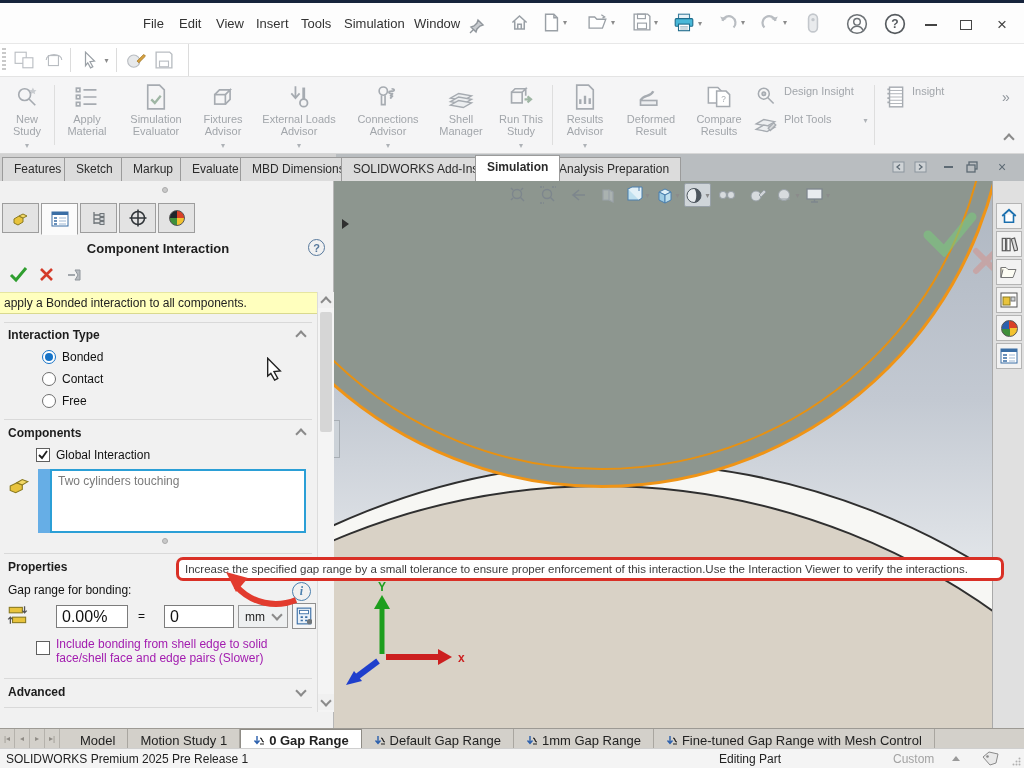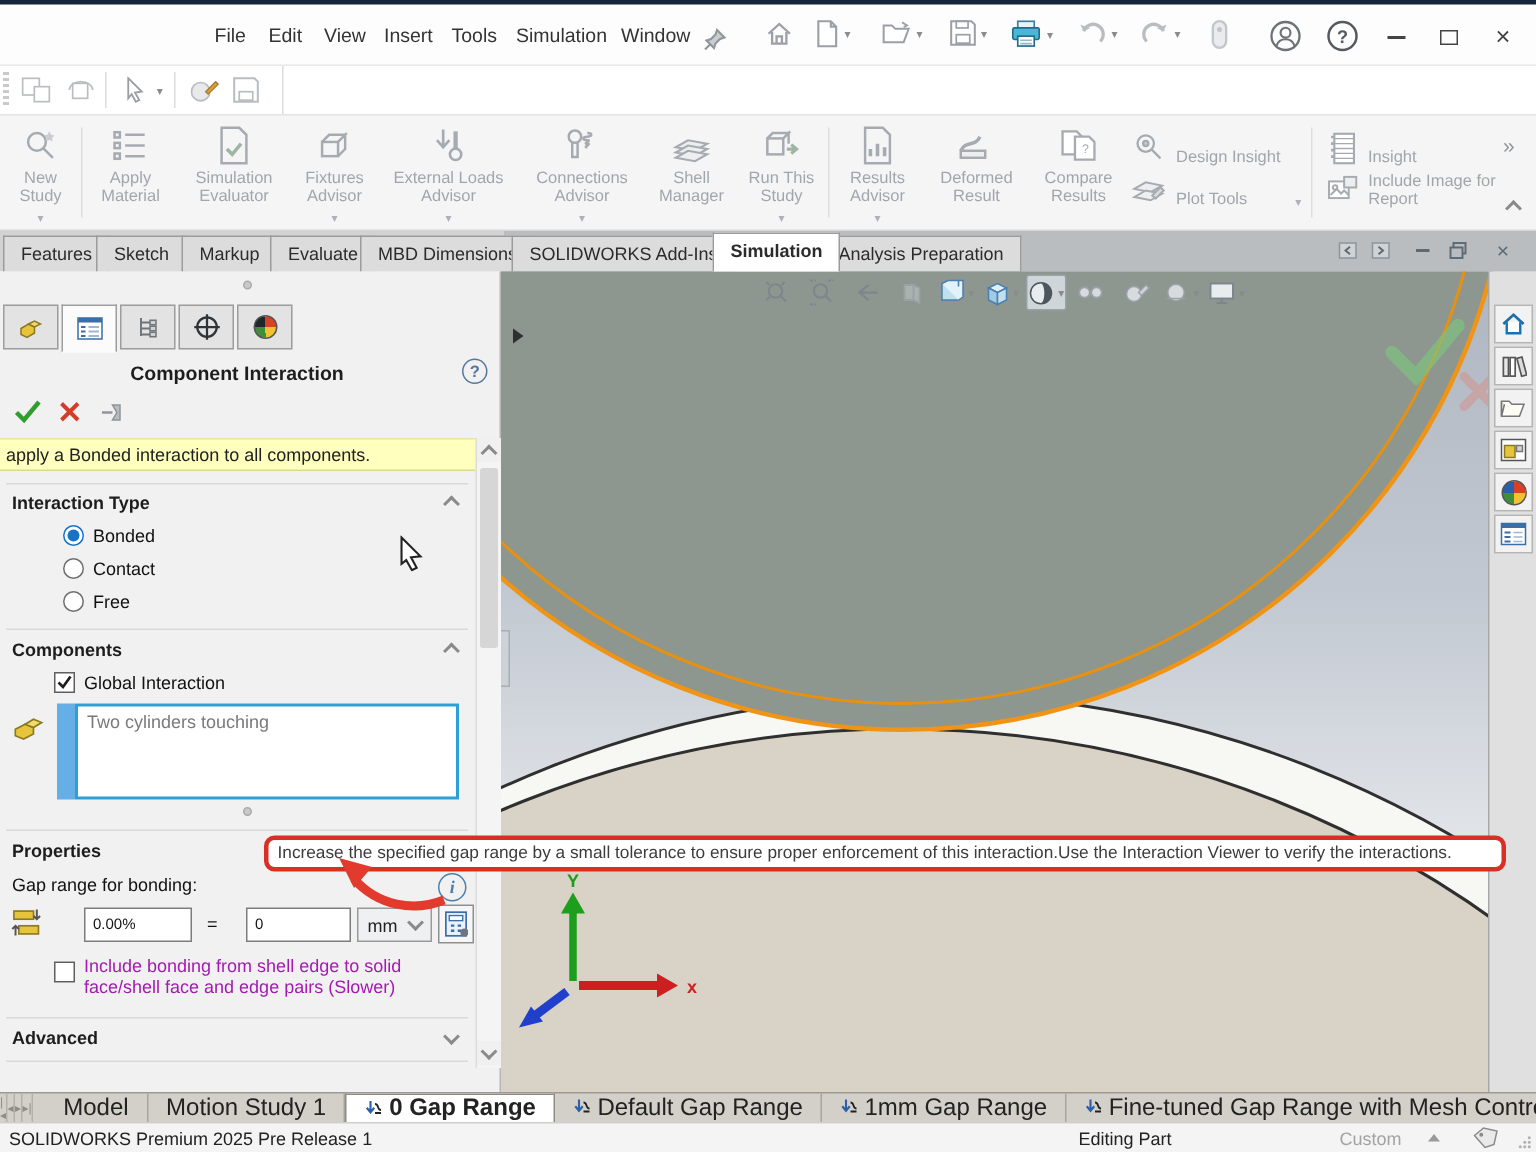--- a/index.html
+++ b/index.html
@@ -20,21 +20,21 @@
   .grip{left:2px;top:4px;width:4px;height:24px;background:repeating-linear-gradient(180deg,#c9c9c9 0 2px,transparent 2px 4px)}
   .t2{position:absolute;top:4px;width:24px;height:24px;display:flex;align-items:center;justify-content:center}
   .vsep{position:absolute;top:4px;width:1px;height:24px;background:#dcdcdc}
   
   #ribbon{left:0;top:76px;width:1024px;height:78px;background:#f5f5f6;border-top:1px solid #e4e4e4;border-bottom:1px solid #d7d7d7}
   .ritem{position:absolute;top:5px;text-align:center;color:#a2a6ab;font-size:11px;line-height:12px}
   .ritem .ic{height:28px;display:flex;align-items:flex-end;justify-content:center;margin-bottom:3px}
   .ritem .lb{min-height:24px}
   .rdd{color:#aeb2b7;font-size:8px;margin-top:3px}
   .rsep{position:absolute;top:8px;bottom:8px;width:1px;background:#dedede}
-  .rgrow{display:flex;align-items:flex-end;gap:6px;color:#a2a6ab;font-size:11px;height:26px;text-align:left}
+  .rgrow{display:flex;align-items:flex-start;gap:6px;color:#a2a6ab;font-size:11px;height:26px;text-align:left}
   
   #tabsbar{left:0;top:154px;width:1024px;height:27px;background:linear-gradient(90deg,#d2d2d2 0 336px,#b9bdc0 336px)}
   .tab{position:absolute;top:3px;height:24px;line-height:22px;padding:0 11px;font-size:12px;color:#2b2b2b;background:#dcdcdc;border:1px solid #9b9b9b;border-bottom:none;white-space:nowrap}
   .tab.active{background:#fff;font-weight:bold;top:1px;height:26px;z-index:2}
   .dwc{position:absolute;top:4px;width:20px;height:18px;display:flex;align-items:center;justify-content:center;color:#5d6a74}
   
   #panel{left:0;top:181px;width:334px;height:547px;background:#f1f1f1;border-right:1px solid #b7b7b7}
   .ptab{position:absolute;top:22px;width:37px;height:30px;background:#e3e3e3;border:1px solid #9d9d9d;display:flex;align-items:center;justify-content:center}
   .ptab.active{background:#fbfbfb;border-bottom-color:#fbfbfb;height:32px}
   .ptitle{left:0;top:60px;width:316px;text-align:center;font-weight:bold;font-size:13px;color:#1d1d1d}
@@ -48,39 +48,39 @@
   .chev.down{transform:rotate(45deg)}
   .radio{position:absolute;left:42px;width:14px;height:14px;border:1px solid #6f6f6f;border-radius:50%;background:#fff}
   .radio.sel{border-color:#1673c7}
   .radio.sel::after{content:"";display:block;width:8px;height:8px;margin:2px;border-radius:50%;background:#1673c7}
   .rlabel{position:absolute;left:62px;font-size:12px;color:#111}
   .cb{position:absolute;width:14px;height:14px;border:1px solid #5f5f5f;background:#fff}
   .dot{position:absolute;width:6px;height:6px;border-radius:50%;background:#c9c9c9;border:1px solid #ababab}
   .pscroll{position:absolute;left:317px;top:111px;width:17px;height:420px;background:#f4f4f4;border-left:1px solid #dcdcdc}
   .sarrow{position:absolute;left:0;width:16px;height:16px;background:#f0f0f0;display:flex;align-items:center;justify-content:center}
   .sthumb{position:absolute;left:2px;top:20px;width:12px;height:120px;background:#d6d6d6;border-radius:2px}
-  .inputbox{position:absolute;height:23px;border:1px solid #7c7c7c;background:#fff;font-size:10px;color:#111;padding:0 5px;font-family:"Liberation Sans",sans-serif}
+  .inputbox{position:absolute;height:23px;border:1px solid #7c7c7c;background:#fff;font-size:16px;color:#111;padding:0 5px;font-family:"Liberation Sans",sans-serif}
   .selbox{position:absolute;height:23px;background:#eef0f1;border:1px solid #9a9a9a;display:flex;align-items:center;justify-content:space-between;padding:0 6px;font-size:12px;color:#222}
   
   #viewport{left:334px;top:181px;width:690px;height:547px;overflow:hidden;background:linear-gradient(180deg,#aeb6c1 0%,#c3c9d2 40%,#e7eaed 75%,#f2f3f4 100%)}
   .circ{position:absolute;border-radius:50%}
   #hud{left:170px;top:2px;display:flex;gap:3px;align-items:center}
   .hic{width:27px;height:24px;display:flex;align-items:center;justify-content:center;border-radius:2px}
   .hic.pressed{background:#cfd5d9;border:1px solid #98a1a8}
   .treebox{position:absolute;left:21px;top:33px;width:178px;height:23px;border:1px dashed #6ea6cd;background:rgba(240,244,247,.88);display:flex;align-items:center;gap:4px;padding:0 5px;font-size:12px;color:#333;white-space:nowrap;overflow:hidden}
   .splith{position:absolute;left:0;top:239px;width:6px;height:38px;background:#ccd2d8;border:1px solid #a8aeb4;border-left:none}
   
   #taskpane{left:992px;top:181px;width:32px;height:547px;background:#e0e0e0;border-left:1px solid #a9a9a9}
   .tpb{position:absolute;left:3px;width:26px;height:26px;background:#f2f2f2;border:1px solid #b4b4b4;display:flex;align-items:center;justify-content:center}
   
   #tooltip{left:176px;top:557px;width:828px;height:24px;background:#fff;border:3px solid #d93026;border-radius:7px;font-size:11.5px;color:#3c3c3c;line-height:18px;padding:0 6px;white-space:nowrap;overflow:hidden;z-index:30}
   
   #bottomtabs{left:0;top:728px;width:1024px;height:20px;background:#d3d0ca;border-top:1px solid #9d9a94;display:flex;align-items:stretch}
   .navbtn{width:15px;height:100%;border-right:1px solid #b5b2ac;display:flex;align-items:center;justify-content:center;color:#8f8c86;font-size:8px}
-  .btab{display:flex;align-items:center;gap:4px;padding:0 12px;font-size:16px;color:#222;border-right:1px solid #a9a6a0;white-space:nowrap}
+  .btab{display:flex;align-items:flex-end;gap:4px;padding:0 12px;font-size:13px;color:#222;border-right:1px solid #a9a6a0;white-space:nowrap}
   .btab.active{background:#fff;font-weight:bold;border:1px solid #8f8c86;border-bottom:none}
   
   #statusbar{left:0;top:748px;width:1024px;height:20px;background:#f4f4f4;border-top:1px solid #cfcfcf;font-size:12px;color:#222}
 </style>
 </head>
 <body>
 
 <div id="titlebar" class="abs">
   <div class="menu" style="left:137px">File</div>
   <div class="menu" style="left:173px">Edit</div>
@@ -348,31 +348,20 @@
   </div>
   <div class="rsep" style="left:874px"></div>
   <div class="abs" style="left:884px;top:8px">
     <div class="rgrow">
         <svg width="22" height="24" viewBox="0 0 20 22" stroke="#a6abb1" fill="#fff" stroke-width="1.3">
           <rect x="5" y="2" width="12" height="18"></rect>
           <path d="M5 5h12M5 8h12M5 11h12M5 14h12M5 17h12" stroke-width=".8"></path>
           <path d="M3 4h2M3 8h2M3 12h2M3 16h2" stroke-width="1.6"></path>
         </svg>
         <span>Insight</span>
-      </div>
-  </div>
-  <div class="abs" style="left:884px;top:36px">
-    <div class="rgrow">
-        <svg width="24" height="24" viewBox="0 0 22 22" stroke="#a6abb1" fill="#fff" stroke-width="1.3">
-          <rect x="2" y="5" width="13" height="11"></rect>
-          <circle cx="6" cy="9" r="1.5"></circle>
-          <path d="M3 14l4-4 3 3 2-2 3 3"></path>
-          <rect x="12" y="2" width="8" height="7" fill="#eceef0"></rect>
-        </svg>
-        <span>Include Image for Report</span>
       </div>
   </div>
   <div class="abs" style="left:1002px;top:12px;color:#8f959b;font-size:14px">»</div>
   <div class="chev up" style="left:1005px;top:58px;position:absolute"></div>
 </div>
 
 <div id="tabsbar" class="abs">
   <div class="tab" style="left:2px">Features</div>
   <div class="tab" style="left:64px">Sketch</div>
   <div class="tab" style="left:121px">Markup</div>

